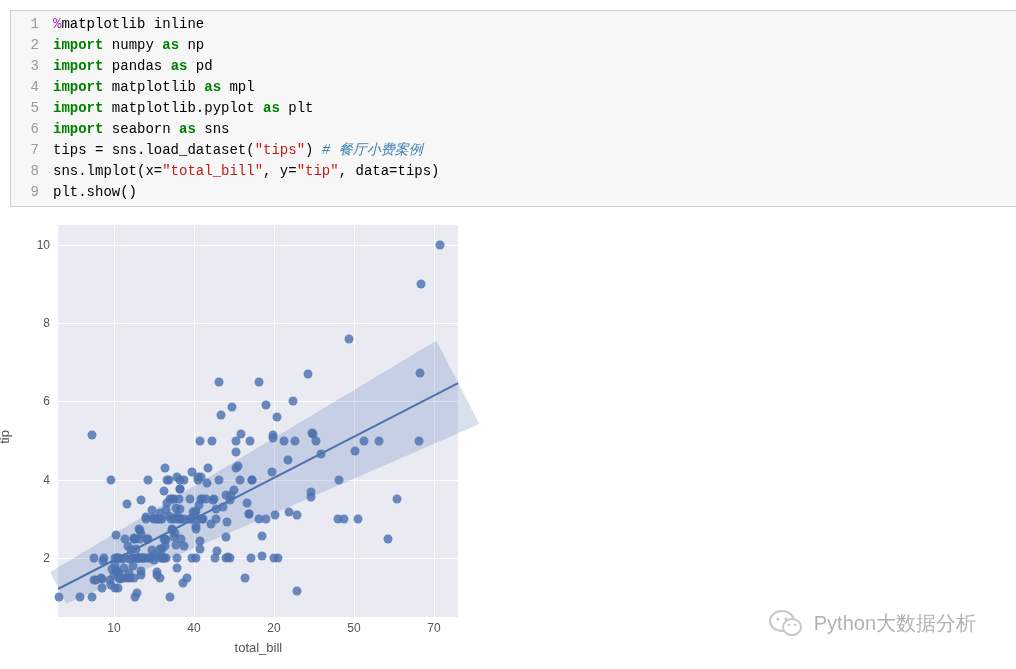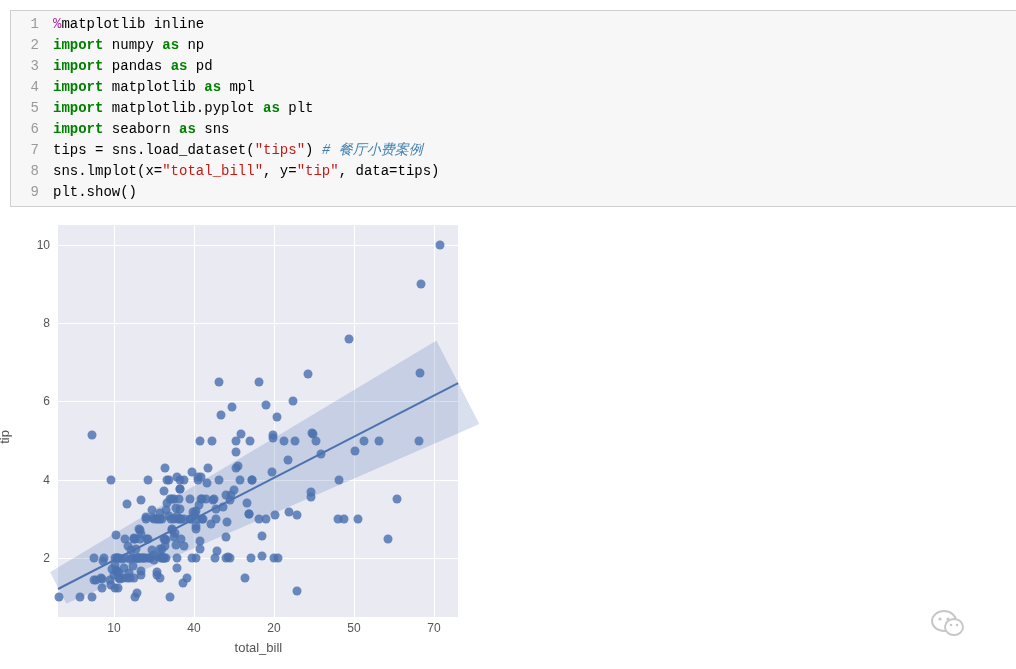--- a/index.html
+++ b/index.html
@@ -420,13 +420,14 @@
   <span class="wm-icon">
     <svg viewBox="0 0 36 36">
       <ellipse cx="14" cy="16" rx="12" ry="10" fill="none" stroke="#aaa" stroke-width="2"></ellipse>
       <ellipse cx="24" cy="22" rx="9" ry="8" fill="#fff" stroke="#aaa" stroke-width="2"></ellipse>
       <circle cx="10" cy="14" r="1.6" fill="#aaa"></circle>
       <circle cx="18" cy="14" r="1.6" fill="#aaa"></circle>
       <circle cx="21" cy="20" r="1.3" fill="#aaa"></circle>
       <circle cx="27" cy="20" r="1.3" fill="#aaa"></circle>
     </svg>
   </span>
+  <span>Python大数据分析</span>
 </div>
 
 </body></html>

